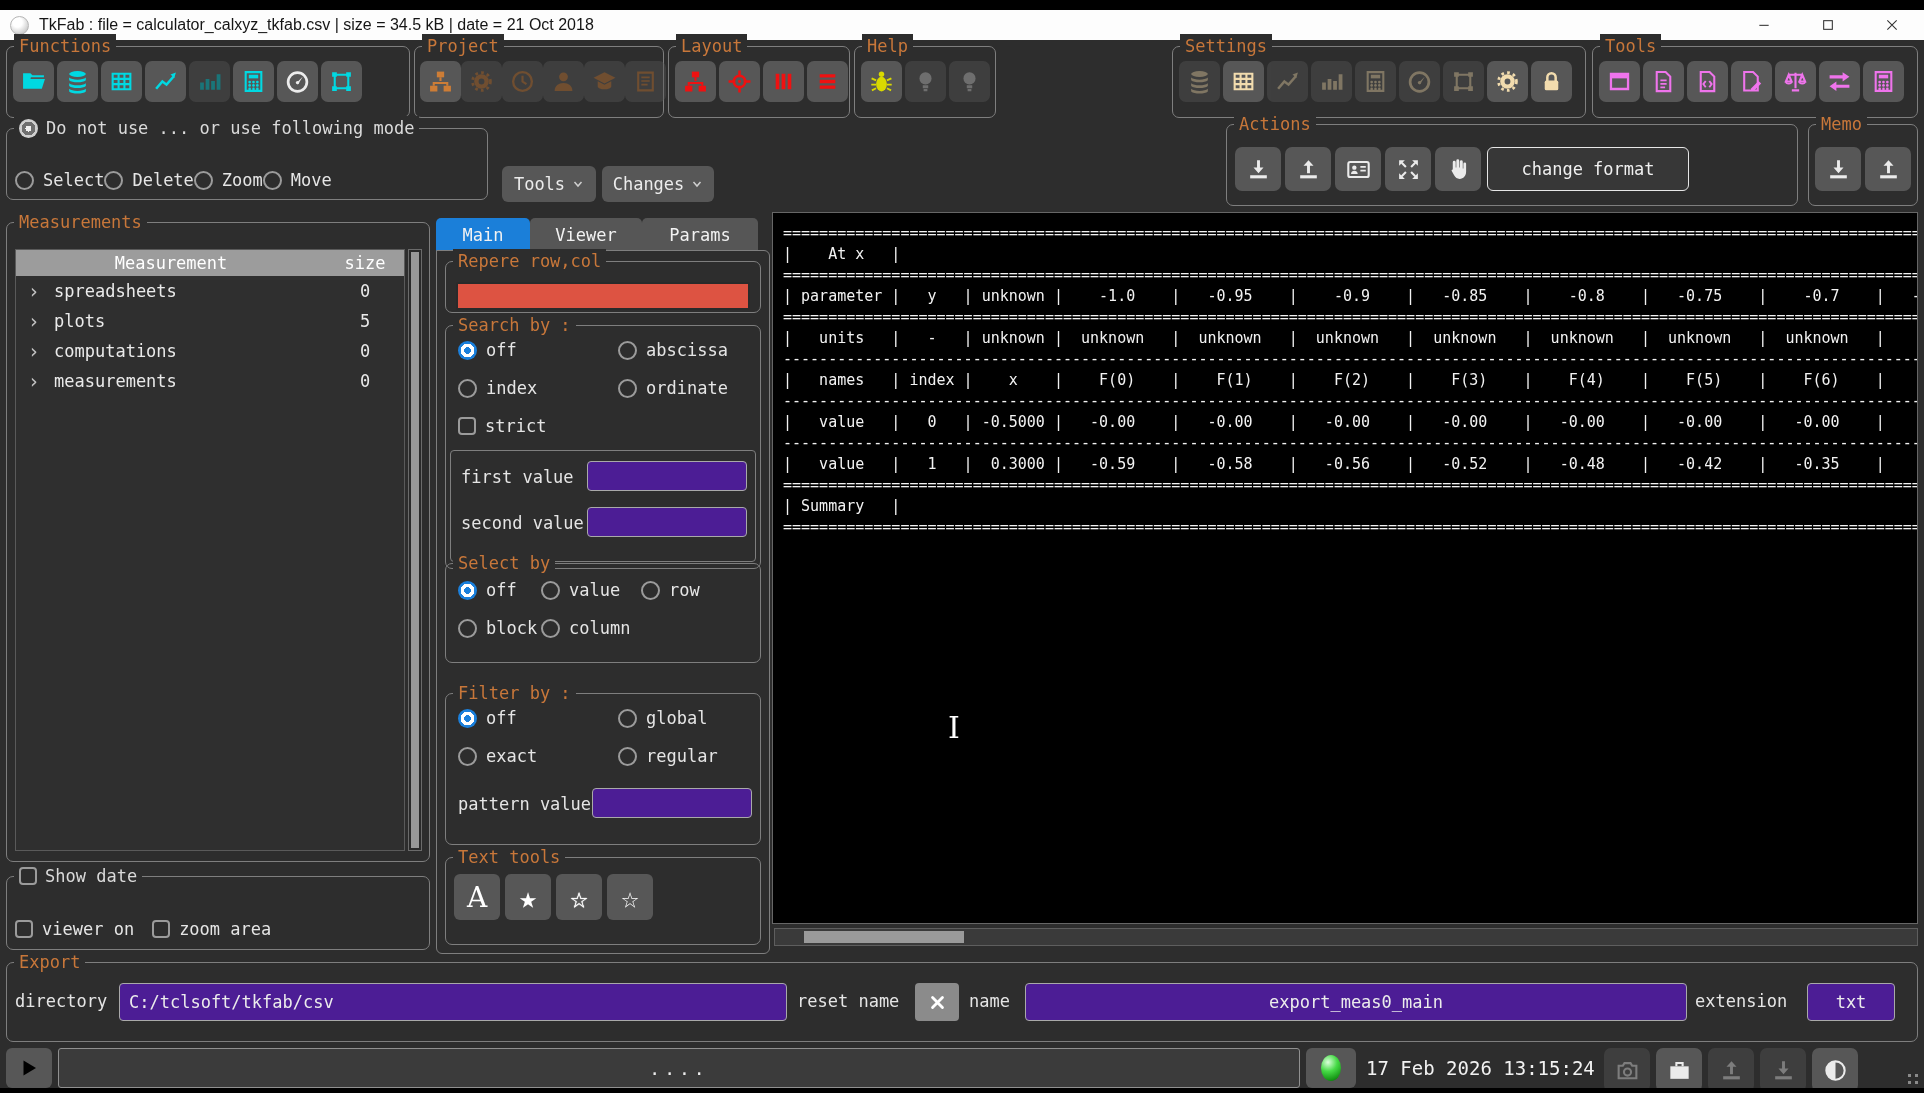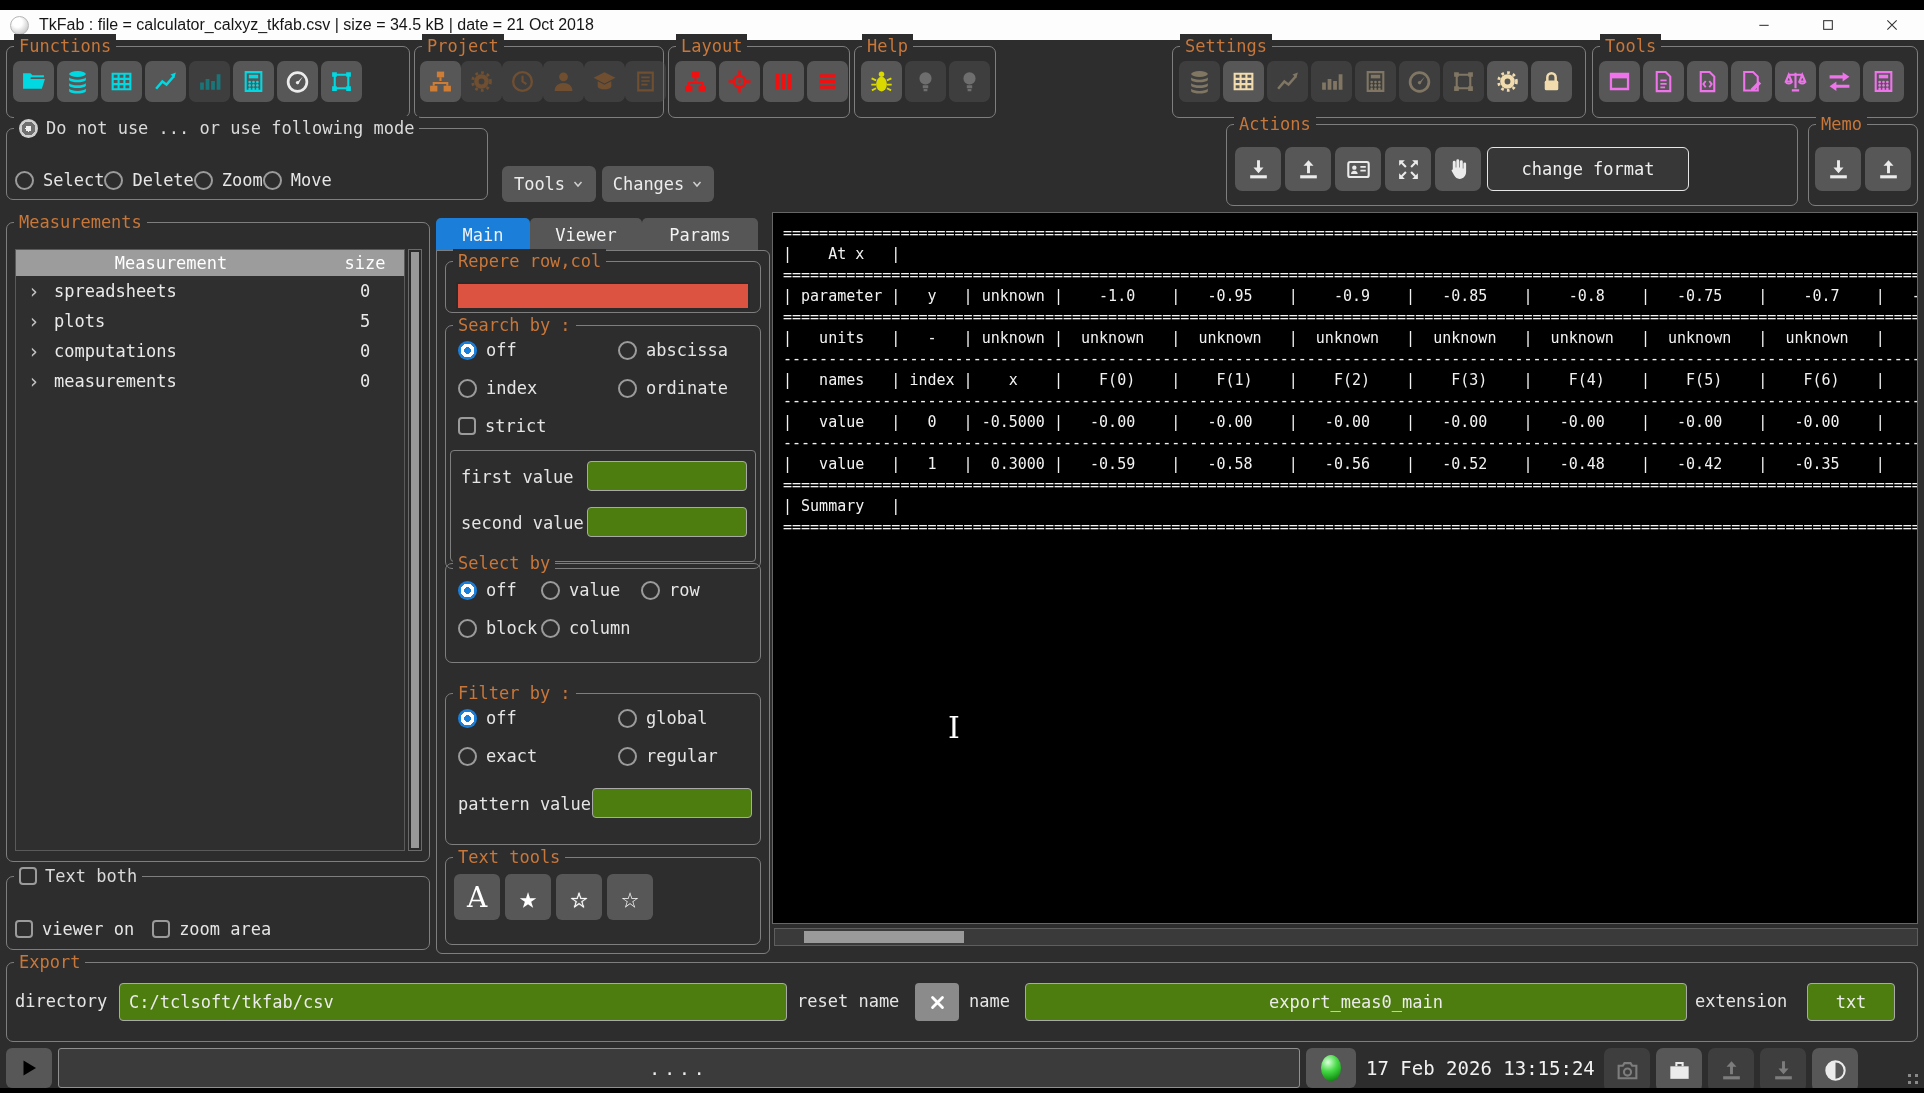--- a/index.html
+++ b/index.html
@@ -26,21 +26,21 @@
   .dim{opacity:.42}
   .c-cyan .tbtn{color:#00d9e2}.c-orange .tbtn{color:#cd7d36}.c-red .tbtn{color:#ef1111}
   .c-cream .tbtn{color:#f2dcae}.c-pink .tbtn{color:#ef74ec}.c-white-g .tbtn{color:#ebebeb}
   .tbtn.m-white{color:#ececec}.tbtn.m-yellow{color:#d9d900}.tbtn.m-gray{color:#c9c9c9}
   
   .opt{display:flex;align-items:center;gap:9px;color:#e5e5e5;font-size:17px;white-space:nowrap}
   .radio{width:19px;height:19px;border-radius:50%;box-sizing:border-box;border:2px solid #9b9b9b;flex:none}
   .radio.on{border:none;background:radial-gradient(circle,#1b80dc 0 3.4px,#ffffff 3.4px 6.8px,#1b80dc 6.8px)}
   .radio.legendr{border:none;background:radial-gradient(circle,#f0f0f0 0 3px,#6f6f6f 3px 7px,#cfcfcf 7px)}
   .checkbox{width:18px;height:18px;border:2px solid #9b9b9b;border-radius:4px;box-sizing:border-box;flex:none}
-  .entry{background:#4d7c0f;border:1px solid #a9a9a9;border-radius:4px;color:#ececec;font-size:17px;
+  .entry{background:#4c1d95;border:1px solid #a9a9a9;border-radius:4px;color:#ececec;font-size:17px;
          display:flex;align-items:center;padding:0 9px;box-sizing:border-box;white-space:nowrap;overflow:hidden}
   .entry.center{justify-content:center}
   .menubtn{position:absolute;background:#575757;border-radius:6px;color:#ececec;font-size:17px;
            display:flex;align-items:center;justify-content:center;gap:7px}
   .menubtn svg{width:12px;height:12px;color:#cfcfcf}
   
   .tab{position:absolute;top:218px;height:33px;background:#565656;color:#f2f2f2;font-size:17px;
        display:flex;align-items:center;justify-content:center;border-radius:5px 5px 0 0}
   .tab.active{background:#1b7fd9}
   .panel{position:absolute;left:436px;top:250px;width:334px;height:704px;border:1px solid #7e7e7e;
@@ -598,21 +598,21 @@
         </div>
     </div>
     <div class="vscroll">
         <div class="vthumb"></div>
       </div>
   </div>
 
   <div class="lf" style="left:6px;top:876px;width:424px;height:74px">
     <span class="lg">
       <span class="checkbox"></span>
-      <span class="w">Text both</span>
+      <span class="w">Show date</span>
     </span>
     <div style="position:absolute;left:8px;bottom:10px;display:flex;gap:18px">
       <span class="opt">
           <span class="checkbox"></span>
           <span>viewer on</span>
         </span>
       <span class="opt">
           <span class="checkbox"></span>
           <span>zoom area</span>
         </span>

